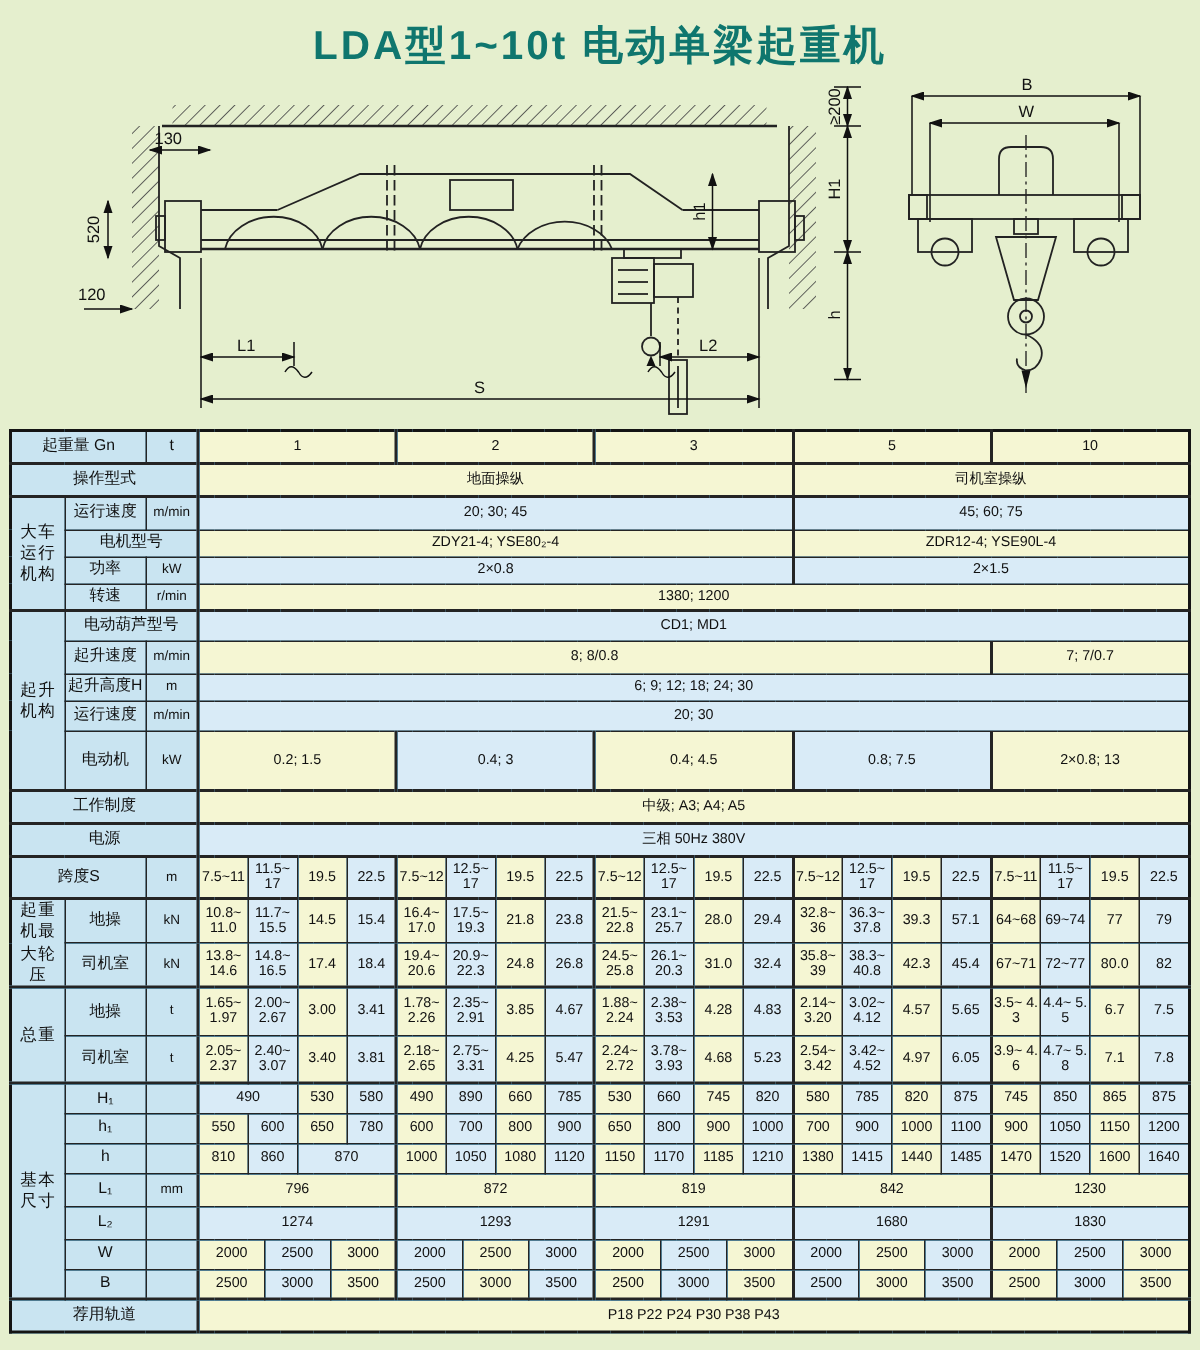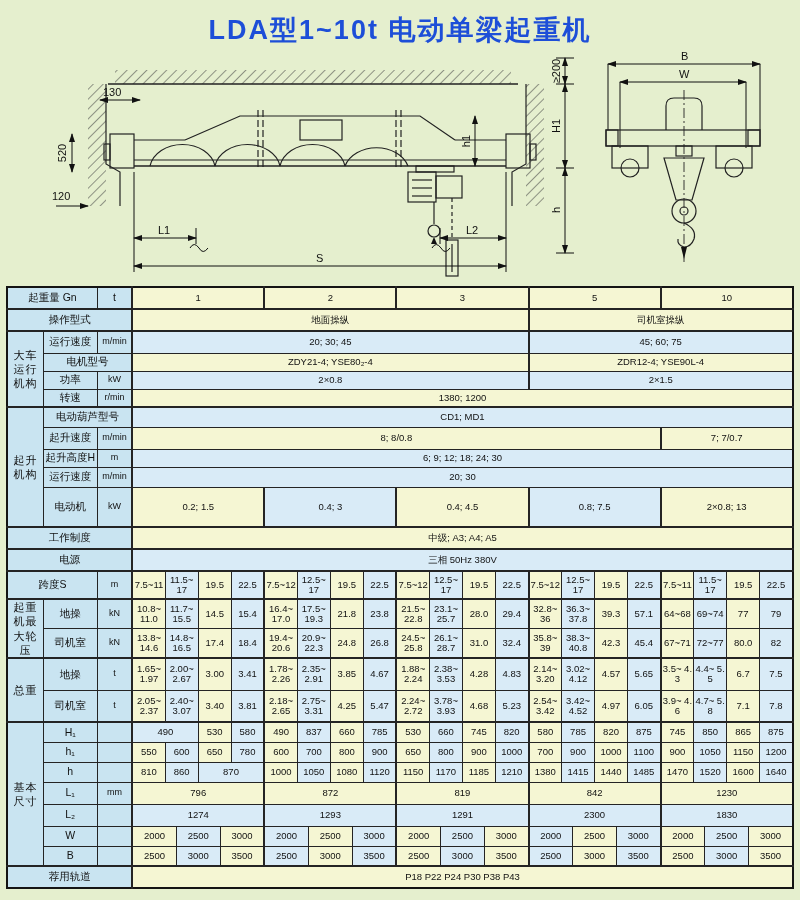--- a/index.html
+++ b/index.html
@@ -1,21 +1,21 @@
 <!DOCTYPE html>
 <html><head>
 <meta charset="utf-8">
 <style>
   html,body{margin:0;padding:0;}
   body{
     width:800px;height:900px;background:#e5efce;overflow:hidden;
     font-family:"Liberation Sans","DejaVu Sans",sans-serif;color:#111;
   }
   .title{
-    text-align:center;color:#1d4ed8;font-weight:bold;font-size:27px;
+    text-align:center;color:#0f766e;font-weight:bold;font-size:27px;
     letter-spacing:2px;padding-top:12px;height:36px;
   }
   .drawing{display:block;margin:0 auto;}
   table.spec{
     border-collapse:collapse;table-layout:fixed;width:785px;margin:0 auto;
     border:2px solid #141414;background:#7dd3fc;
   }
   td{
     border:1px solid #242424;text-align:center;vertical-align:middle;
     padding:0 1px;font-size:9.5px;line-height:1.1;overflow:hidden;
@@ -354,21 +354,21 @@
         <td class="unit">kN</td>
         <td class="y gb" colspan="3">13.8~ 14.6</td>
         <td class="b" colspan="3">14.8~ 16.5</td>
         <td class="y" colspan="3">17.4</td>
         <td class="b" colspan="3">18.4</td>
         <td class="y gb" colspan="3">19.4~ 20.6</td>
         <td class="b" colspan="3">20.9~ 22.3</td>
         <td class="y" colspan="3">24.8</td>
         <td class="b" colspan="3">26.8</td>
         <td class="y gb" colspan="3">24.5~ 25.8</td>
-        <td class="b" colspan="3">26.1~ 28.7</td>
+        <td class="b" colspan="3">26.1~ 20.3</td>
         <td class="y" colspan="3">31.0</td>
         <td class="b" colspan="3">32.4</td>
         <td class="y gb" colspan="3">35.8~ 39</td>
         <td class="b" colspan="3">38.3~ 40.8</td>
         <td class="y" colspan="3">42.3</td>
         <td class="b" colspan="3">45.4</td>
         <td class="y gb" colspan="3">67~71</td>
         <td class="b" colspan="3">72~77</td>
         <td class="y" colspan="3">80.0</td>
         <td class="b" colspan="3">82</td>
@@ -423,21 +423,21 @@
         <td class="b" colspan="3">7.8</td>
       </tr>
       <tr class="tb" style="height: 20px;">
         <td class="sec" rowspan="7">基本尺寸</td>
         <td class="lbl">H₁</td>
         <td class="unit"></td>
         <td class="b gb" colspan="6">490</td>
         <td class="y" colspan="3">530</td>
         <td class="b" colspan="3">580</td>
         <td class="y gb" colspan="3">490</td>
-        <td class="b" colspan="3">837</td>
+        <td class="b" colspan="3">890</td>
         <td class="y" colspan="3">660</td>
         <td class="b" colspan="3">785</td>
         <td class="y gb" colspan="3">530</td>
         <td class="b" colspan="3">660</td>
         <td class="y" colspan="3">745</td>
         <td class="b" colspan="3">820</td>
         <td class="y gb" colspan="3">580</td>
         <td class="b" colspan="3">785</td>
         <td class="y" colspan="3">820</td>
         <td class="b" colspan="3">875</td>
@@ -501,21 +501,21 @@
         <td class="y gb" colspan="12">819</td>
         <td class="y gb" colspan="12">842</td>
         <td class="y gb" colspan="12">1230</td>
       </tr>
       <tr style="height: 22px;">
         <td class="lbl">L₂</td>
         <td class="unit"></td>
         <td class="b gb" colspan="12">1274</td>
         <td class="b gb" colspan="12">1293</td>
         <td class="b gb" colspan="12">1291</td>
-        <td class="b gb" colspan="12">2300</td>
+        <td class="b gb" colspan="12">1680</td>
         <td class="b gb" colspan="12">1830</td>
       </tr>
       <tr style="height: 20px;">
         <td class="lbl">W</td>
         <td class="unit"></td>
         <td class="y gb" colspan="4">2000</td>
         <td class="b" colspan="4">2500</td>
         <td class="y" colspan="4">3000</td>
         <td class="b gb" colspan="4">2000</td>
         <td class="y" colspan="4">2500</td>

